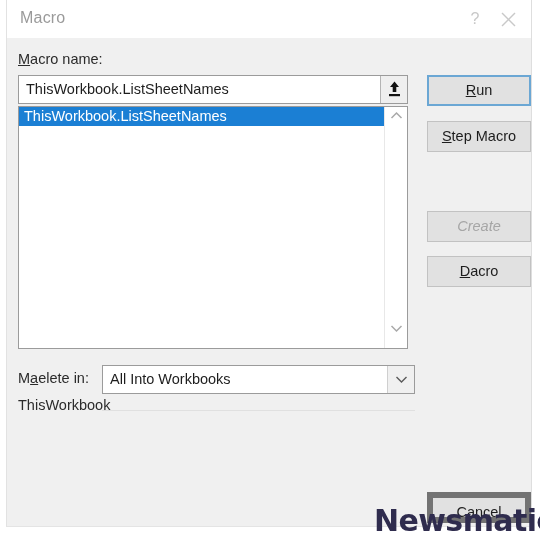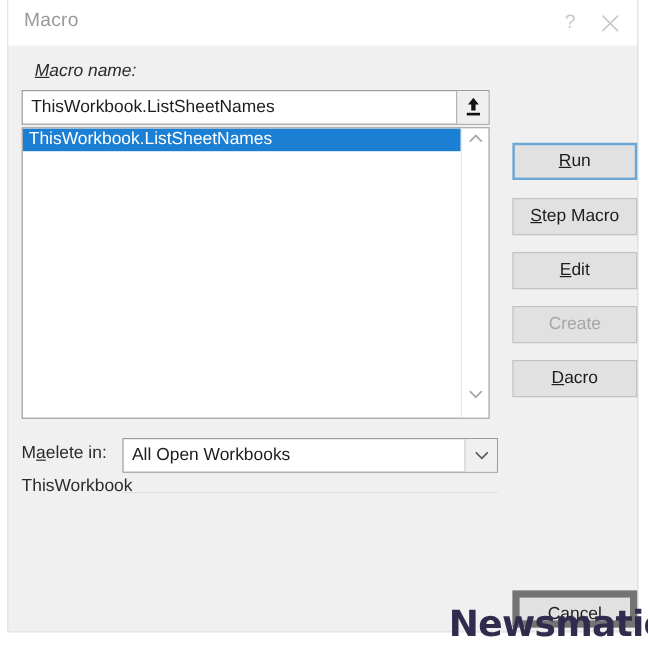--- a/index.html
+++ b/index.html
@@ -81,21 +81,21 @@
   .close-btn svg { display: block; margin: 4px auto 0; }
 
   
   .lbl {
     position: absolute;
     font-size: 14.5px;
     color: #2b2b2b;
   }
   .accel { text-decoration: underline; }
 
-  #macro-name-label { left: 22px; top: 51px; font-style: italic; }
+  #macro-name-label { left: 11px; top: 51px; }
   #macros-in-label  { left: 11px; top: 370px; }
   #description-label{ left: 11px; top: 397px; }
 
   .desc-rule {
     position: absolute;
     left: 95px;
     top: 410px;
     width: 313px;
     height: 1px;
     background: #e0e0e0;
@@ -229,35 +229,34 @@
     background: #e1e1e1;
     border: 1px solid #c2c2c2;
     box-sizing: border-box;
     font-size: 14.5px;
     color: #1d1d1d;
     text-align: center;
     line-height: 29px;
     cursor: pointer;
     font-family: "Liberation Sans", sans-serif;
     padding: 0;
-    margin-top: 44px;
   }
   .btn.primary {
     border: 2px solid #6ba7d4;
     line-height: 27px;
   }
   .btn.disabled {
     color: #a6a6a6;
     cursor: default;
   }
 
   #btn-run        { top: 75px; }
   #btn-step-into  { top: 121px; }
   #btn-edit       { top: 166px; }
-  #btn-create     { top: 211px; }
+  #btn-create     { top: 211px; font-style: italic; }
   #btn-delete     { top: 256px; }
   #btn-options    { top: 301px; }
 
   #btn-cancel {
     position: absolute;
     left: 420px;
     top: 492px;
     width: 104px;
     height: 31px;
     background: #e1e1e1;
@@ -336,42 +335,39 @@
           </svg>
         </div>
       </div>
     </div>
 
     <div class="lbl" id="macros-in-label">
       <span>M</span><span class="accel">a</span><span>elete in:</span>
     </div>
 
     <div class="combo">
-      <span class="val">All Open Workbooks</span>
+      <span class="val">All Into Workbooks</span>
       <div class="combo-arrow">
         <svg width="13" height="9" viewBox="0 0 13 9" aria-hidden="true">
           <polyline points="1.5,2 6.5,7 11.5,2" fill="none" stroke="#5a5a5a" stroke-width="1.4"></polyline>
         </svg>
       </div>
     </div>
 
     <div class="lbl" id="description-label">ThisWorkbook</div>
     <div class="desc-rule"></div>
 
     <div class="btn primary" id="btn-run">
       <span class="accel">R</span><span>un</span>
     </div>
 
     <div class="btn" id="btn-step-into">
       <span class="accel">S</span><span>tep Macro</span>
     </div>
 
-    <div class="btn" id="btn-edit">
-      <span class="accel">E</span><span>dit</span>
-    </div>
 
     <div class="btn disabled" id="btn-create">
       <span>C</span><span>reate</span>
     </div>
 
     <div class="btn" id="btn-delete">
       <span class="accel">D</span><span>acro</span>
     </div>
 
 

